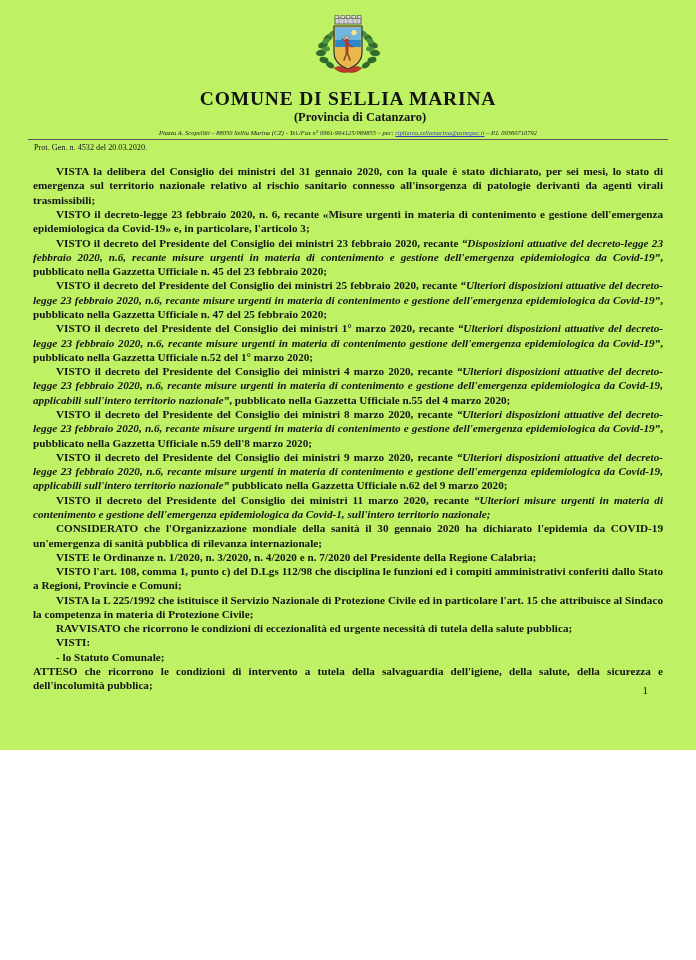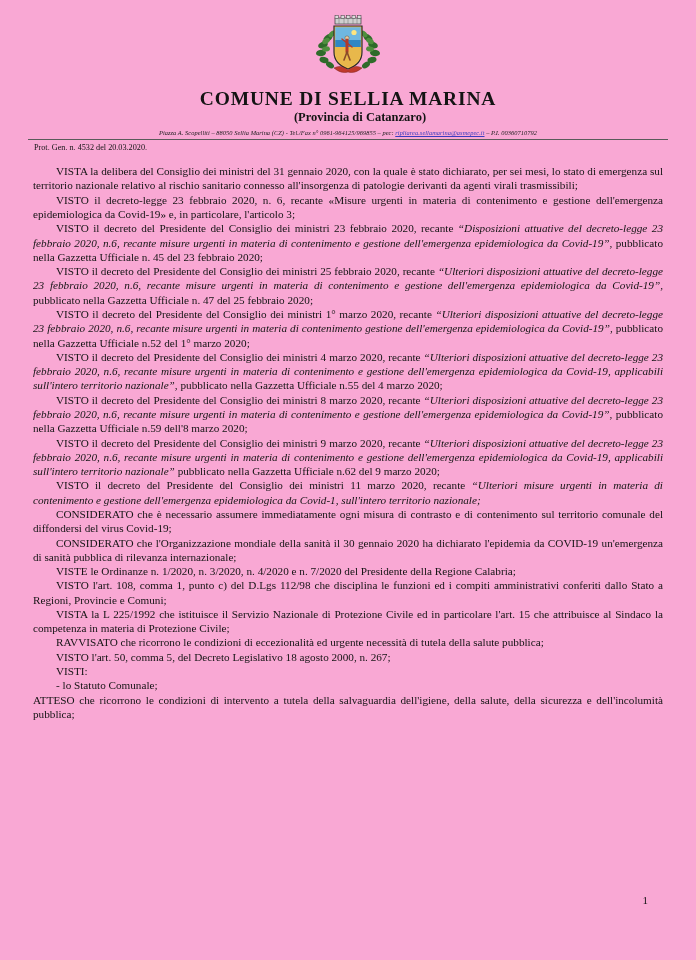--- a/index.html
+++ b/index.html
@@ -10,22 +10,22 @@
   body {
     width: 696px;
     height: 960px;
     font-family: "Liberation Serif", "DejaVu Serif", serif;
     color: #141414;
     overflow: hidden;
   }
   .page {
     position: relative;
     width: 696px;
-    height: 960px;
-    background: #f9a8d4;
+    height: 750px;
+    background: #bef264;
     box-sizing: border-box;
     padding: 0;
   }
 
   
   .letterhead {
     text-align: center;
     padding-top: 14px;
   }
   .crest {
@@ -82,20 +82,21 @@
     text-align: justify;
     text-indent: 26px;
     line-height: 1.28;
   }
 
   
   .body-text {
     margin: 12px 33px 0 33px;
     font-size: 11.2px;
     line-height: 1.275;
+    font-weight: bold;
   }
   .para {
     text-align: justify;
     text-indent: 23px;
     margin: 0;
   }
   .para.noindent {
     text-indent: 0;
   }
   .para i, .para em {
@@ -200,27 +201,25 @@
   <div class="body-text" id="body-text">
       <p class="para">VISTA la delibera del Consiglio dei ministri del 31 gennaio 2020, con la quale è stato dichiarato, per sei mesi, lo stato di emergenza sul territorio nazionale relativo al rischio sanitario connesso all'insorgenza di patologie derivanti da agenti virali trasmissibili;</p>
       <p class="para">VISTO il decreto-legge 23 febbraio 2020, n. 6, recante «Misure urgenti in materia di contenimento e gestione dell'emergenza epidemiologica da Covid-19» e, in particolare, l'articolo 3;</p>
       <p class="para">VISTO il decreto del Presidente del Consiglio dei ministri 23 febbraio 2020, recante <i>“Disposizioni attuative del decreto-legge 23 febbraio 2020, n.6, recante misure urgenti in materia di contenimento e gestione dell'emergenza epidemiologica da Covid-19”</i>, pubblicato nella Gazzetta Ufficiale n. 45 del 23 febbraio 2020;</p>
       <p class="para">VISTO il decreto del Presidente del Consiglio dei ministri 25 febbraio 2020, recante <i>“Ulteriori disposizioni attuative del decreto-legge 23 febbraio 2020, n.6, recante misure urgenti in materia di contenimento e gestione dell'emergenza epidemiologica da Covid-19”</i>, pubblicato nella Gazzetta Ufficiale n. 47 del 25 febbraio 2020;</p>
       <p class="para">VISTO il decreto del Presidente del Consiglio dei ministri 1° marzo 2020, recante <i>“Ulteriori disposizioni attuative del decreto-legge 23 febbraio 2020, n.6, recante misure urgenti in materia di contenimento gestione dell'emergenza epidemiologica da Covid-19”</i>, pubblicato nella Gazzetta Ufficiale n.52 del 1° marzo 2020;</p>
       <p class="para">VISTO il decreto del Presidente del Consiglio dei ministri 4 marzo 2020, recante <i>“Ulteriori disposizioni attuative del decreto-legge 23 febbraio 2020, n.6, recante misure urgenti in materia di contenimento e gestione dell'emergenza epidemiologica da Covid-19, applicabili sull'intero territorio nazionale”</i>, pubblicato nella Gazzetta Ufficiale n.55 del 4 marzo 2020;</p>
       <p class="para">VISTO il decreto del Presidente del Consiglio dei ministri 8 marzo 2020, recante <i>“Ulteriori disposizioni attuative del decreto-legge 23 febbraio 2020, n.6, recante misure urgenti in materia di contenimento e gestione dell'emergenza epidemiologica da Covid-19”</i>, pubblicato nella Gazzetta Ufficiale n.59 dell'8 marzo 2020;</p>
       <p class="para">VISTO il decreto del Presidente del Consiglio dei ministri 9 marzo 2020, recante <i>“Ulteriori disposizioni attuative del decreto-legge 23 febbraio 2020, n.6, recante misure urgenti in materia di contenimento e gestione dell'emergenza epidemiologica da Covid-19, applicabili sull'intero territorio nazionale”</i> pubblicato nella Gazzetta Ufficiale n.62 del 9 marzo 2020;</p>
       <p class="para">VISTO il decreto del Presidente del Consiglio dei ministri 11 marzo 2020, recante <i>“Ulteriori misure urgenti in materia di contenimento e gestione dell'emergenza epidemiologica da Covid-1, sull'intero territorio nazionale;</i></p>
-      <p class="para">CONSIDERATO che è necessario assumere immediatamente ogni misura di contrasto e di contenimento sul territorio comunale del diffondersi del virus Covid-19;</p>
       <p class="para">CONSIDERATO che l'Organizzazione mondiale della sanità il 30 gennaio 2020 ha dichiarato l'epidemia da COVID-19 un'emergenza di sanità pubblica di rilevanza internazionale;</p>
       <p class="para">VISTE le Ordinanze n. 1/2020, n. 3/2020, n. 4/2020 e n. 7/2020 del Presidente della Regione Calabria;</p>
       <p class="para">VISTO l'art. 108, comma 1, punto c) del D.Lgs 112/98 che disciplina le funzioni ed i compiti amministrativi conferiti dallo Stato a Regioni, Provincie e Comuni;</p>
       <p class="para">VISTA la L 225/1992 che istituisce il Servizio Nazionale di Protezione Civile ed in particolare l'art. 15 che attribuisce al Sindaco la competenza in materia di Protezione Civile;</p>
       <p class="para">RAVVISATO che ricorrono le condizioni di eccezionalità ed urgente necessità di tutela della salute pubblica;</p>
-      <p class="para">VISTO l'art. 50, comma 5, del Decreto Legislativo 18 agosto 2000, n. 267;</p>
       <p class="para">VISTI:</p>
       <p class="para">- lo Statuto Comunale;</p>
       <p class="para noindent">ATTESO che ricorrono le condizioni di intervento a tutela della salvaguardia dell'igiene, della salute, della sicurezza e dell'incolumità pubblica;</p>
     </div>
 
   <div class="page-number">1</div>
 
 </div>
 
 </body></html>

